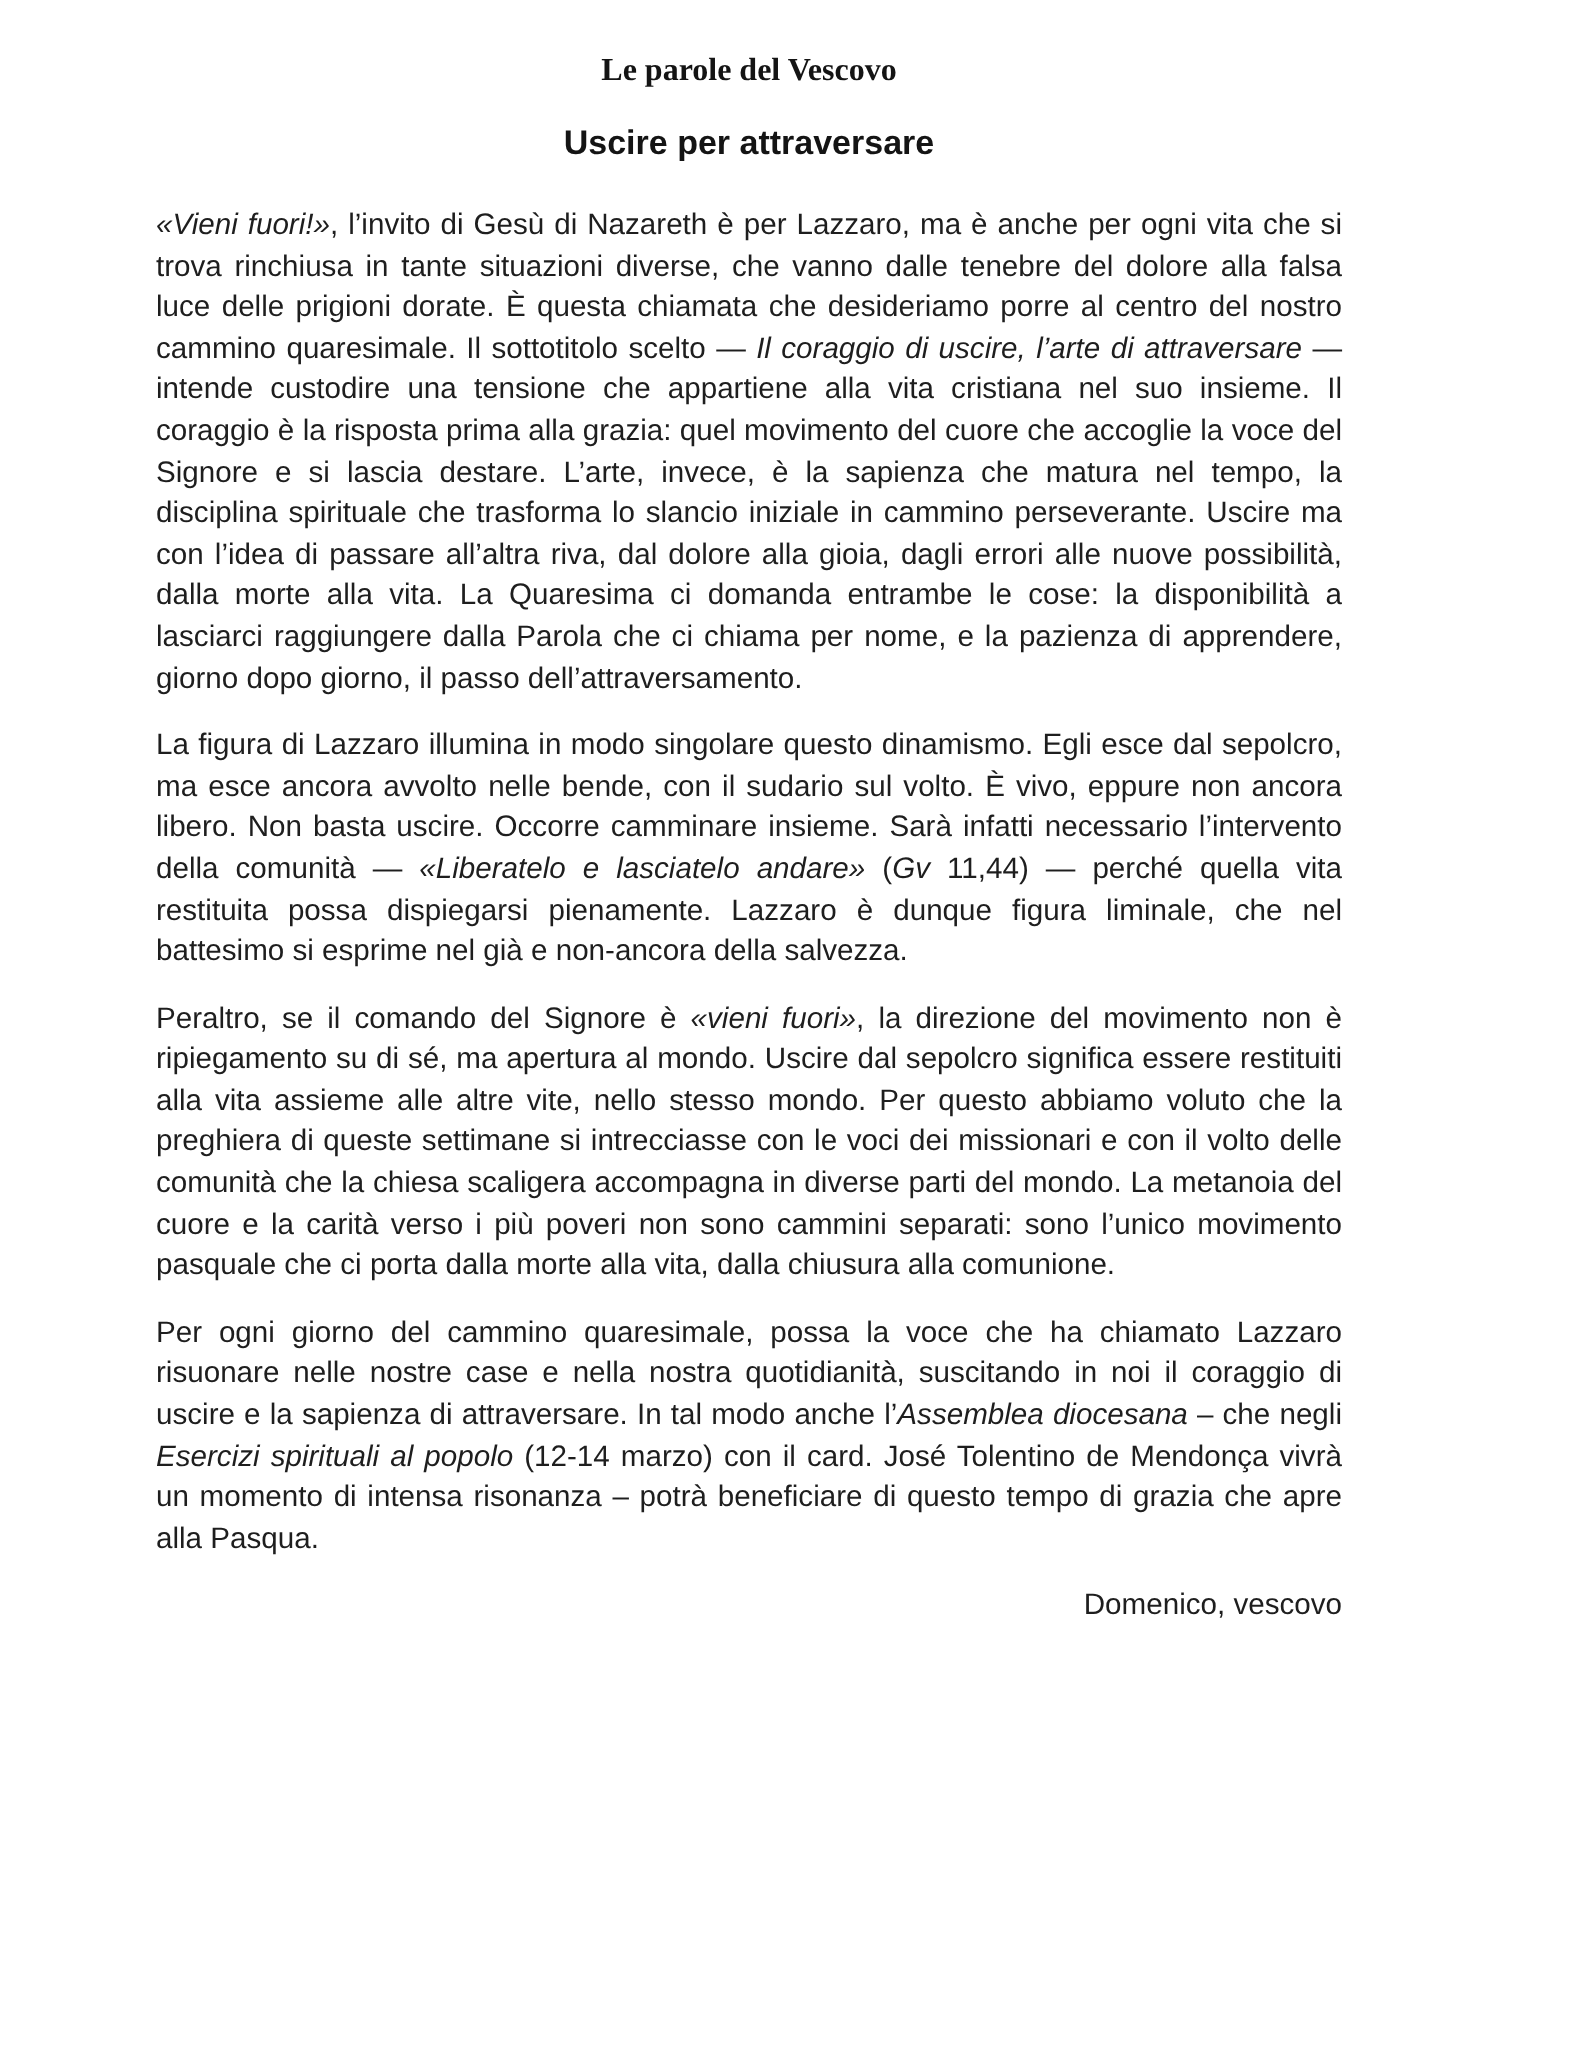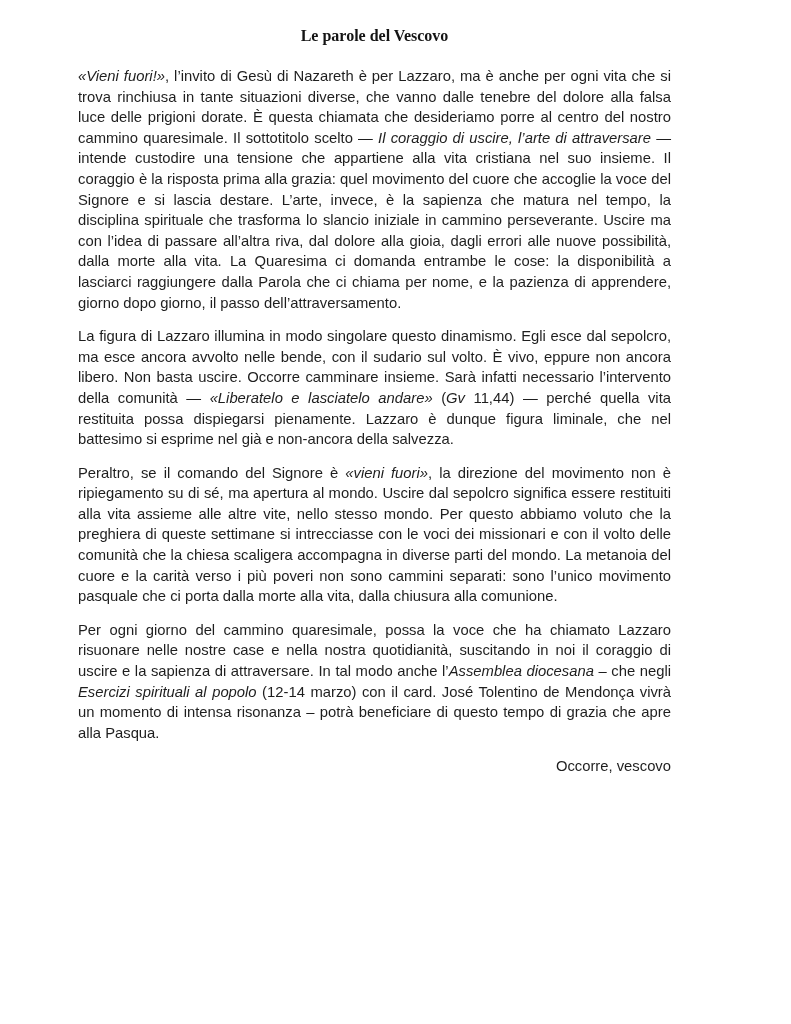--- a/index.html
+++ b/index.html
@@ -51,20 +51,21 @@
     text-align: right;
     margin-top: 2px;
     color: #1e1e1e;
   }
 </style>
 </head>
 <body>
 
 <div class="page">
   <h1 class="doc-title">Le parole del Vescovo</h1>
+  <h2 class="doc-subtitle">Uscire per attraversare</h2>
   <div class="doc-body">
       <p class="body-paragraph"><em>«Vieni fuori!»</em><span>, l’invito di Gesù di Nazareth è per Lazzaro, ma è anche per ogni vita che si trova rinchiusa in tante situazioni diverse, che vanno dalle tenebre del dolore alla falsa luce delle prigioni dorate. È questa chiamata che desideriamo porre al centro del nostro cammino quaresimale. Il sottotitolo scelto — </span><em>Il coraggio di uscire, l’arte di attraversare</em><span> — intende custodire una tensione che appartiene alla vita cristiana nel suo insieme. Il coraggio è la risposta prima alla grazia: quel movimento del cuore che accoglie la voce del Signore e si lascia destare. L’arte, invece, è la sapienza che matura nel tempo, la disciplina spirituale che trasforma lo slancio iniziale in cammino perseverante. Uscire ma con l’idea di passare all’altra riva, dal dolore alla gioia, dagli errori alle nuove possibilità, dalla morte alla vita. La Quaresima ci domanda entrambe le cose: la disponibilità a lasciarci raggiungere dalla Parola che ci chiama per nome, e la pazienza di apprendere, giorno dopo giorno, il passo dell’attraversamento.</span></p>
       <p class="body-paragraph"><span>La figura di Lazzaro illumina in modo singolare questo dinamismo. Egli esce dal sepolcro, ma esce ancora avvolto nelle bende, con il sudario sul volto. È vivo, eppure non ancora libero. Non basta uscire. Occorre camminare insieme. Sarà infatti necessario l’intervento della comunità — </span><em>«Liberatelo e lasciatelo andare»</em><span> (</span><em>Gv</em><span> 11,44) — perché quella vita restituita possa dispiegarsi pienamente. Lazzaro è dunque figura liminale, che nel battesimo si esprime nel già e non-ancora della salvezza.</span></p>
       <p class="body-paragraph"><span>Peraltro, se il comando del Signore è </span><em>«vieni fuori»</em><span>, la direzione del movimento non è ripiegamento su di sé, ma apertura al mondo. Uscire dal sepolcro significa essere restituiti alla vita assieme alle altre vite, nello stesso mondo. Per questo abbiamo voluto che la preghiera di queste settimane si intrecciasse con le voci dei missionari e con il volto delle comunità che la chiesa scaligera accompagna in diverse parti del mondo. La metanoia del cuore e la carità verso i più poveri non sono cammini separati: sono l’unico movimento pasquale che ci porta dalla morte alla vita, dalla chiusura alla comunione.</span></p>
       <p class="body-paragraph"><span>Per ogni giorno del cammino quaresimale, possa la voce che ha chiamato Lazzaro risuonare nelle nostre case e nella nostra quotidianità, suscitando in noi il coraggio di uscire e la sapienza di attraversare. In tal modo anche l’</span><em>Assemblea diocesana</em><span> – che negli </span><em>Esercizi spirituali al popolo</em><span> (12-14 marzo) con il card. José Tolentino de Mendonça vivrà un momento di intensa risonanza – potrà beneficiare di questo tempo di grazia che apre alla Pasqua.</span></p>
     </div>
-  <div class="signature">Occorre, vescovo</div>
+  <div class="signature">Domenico, vescovo</div>
 </div>
 
 </body></html>

